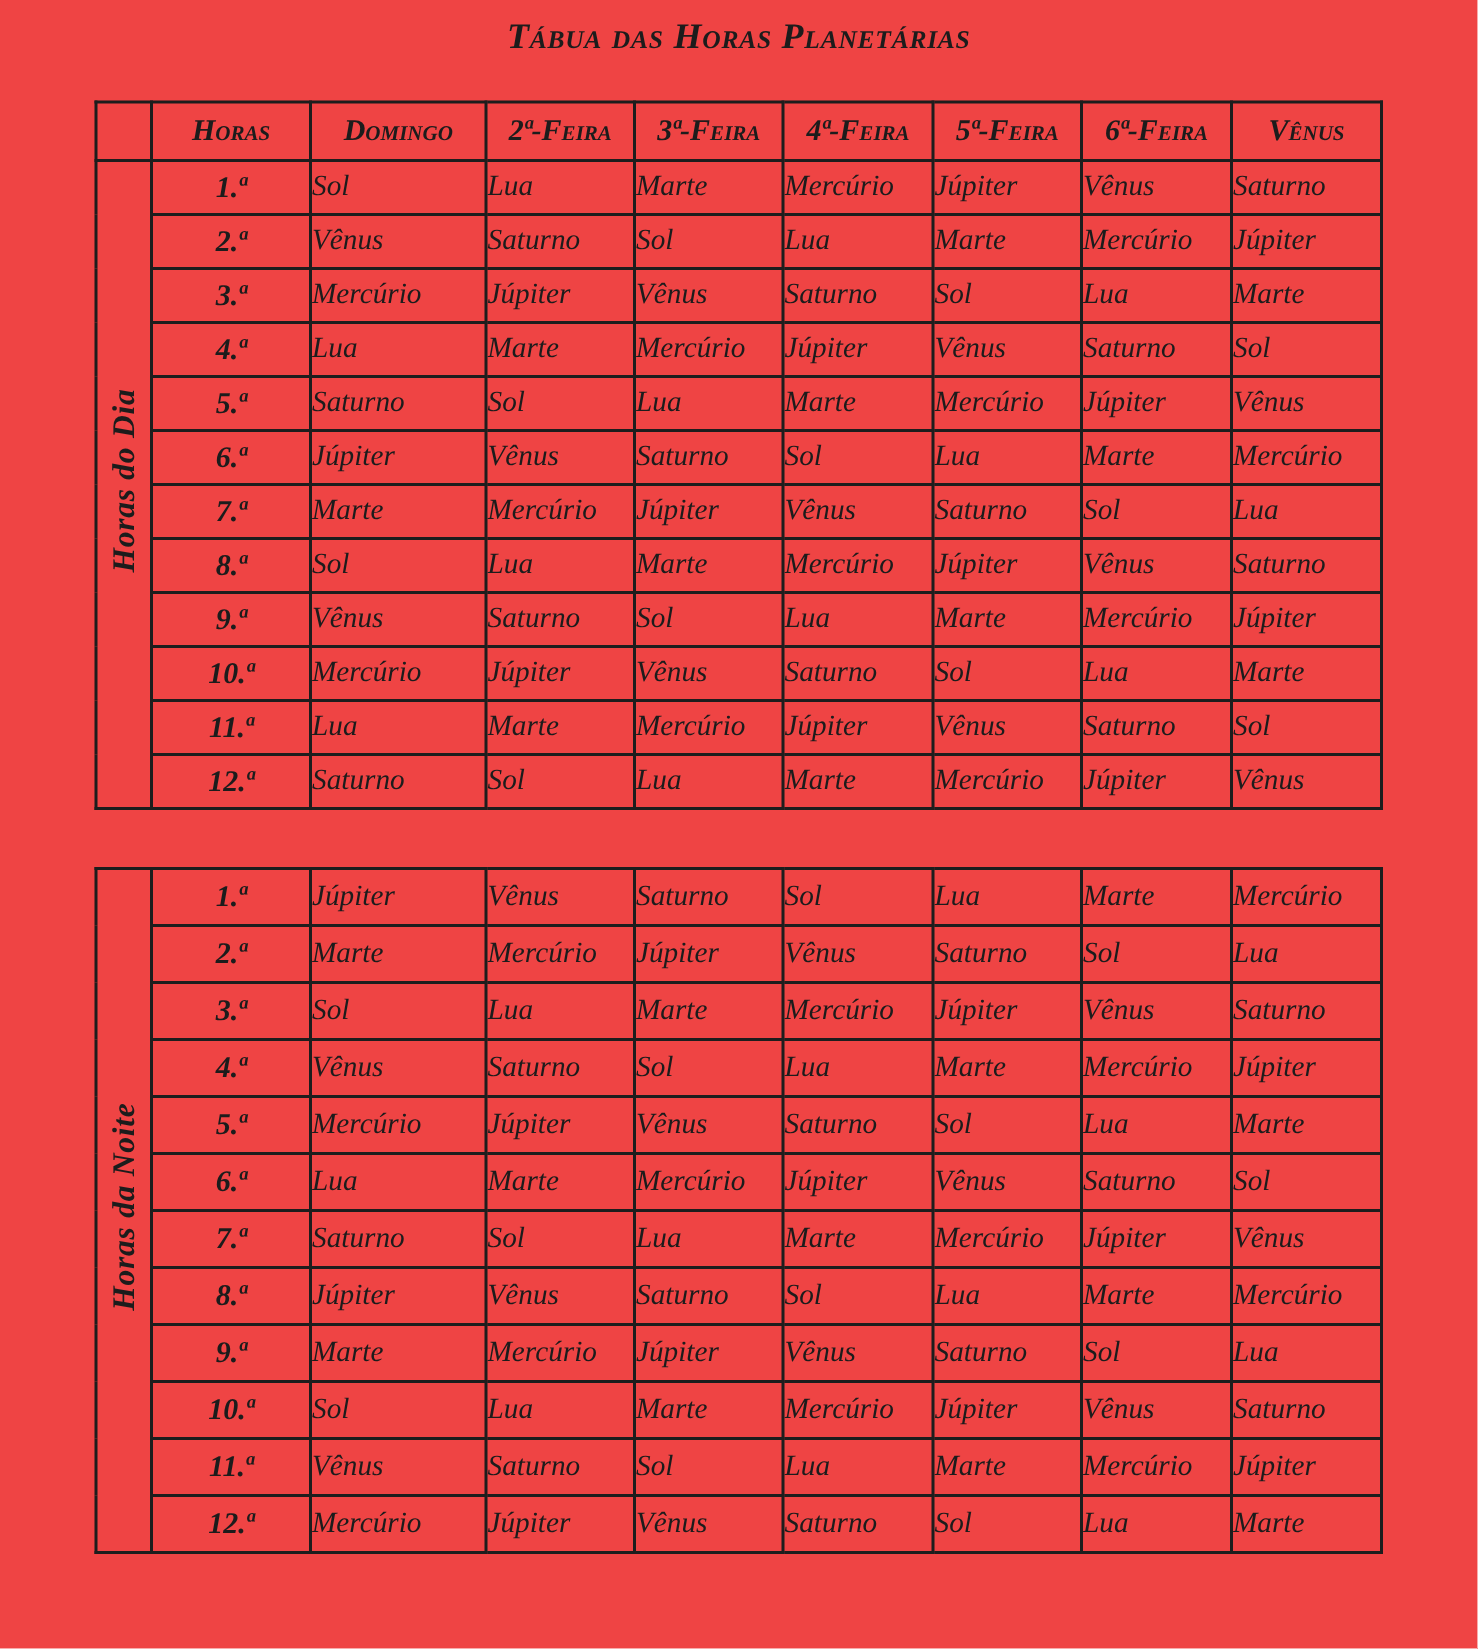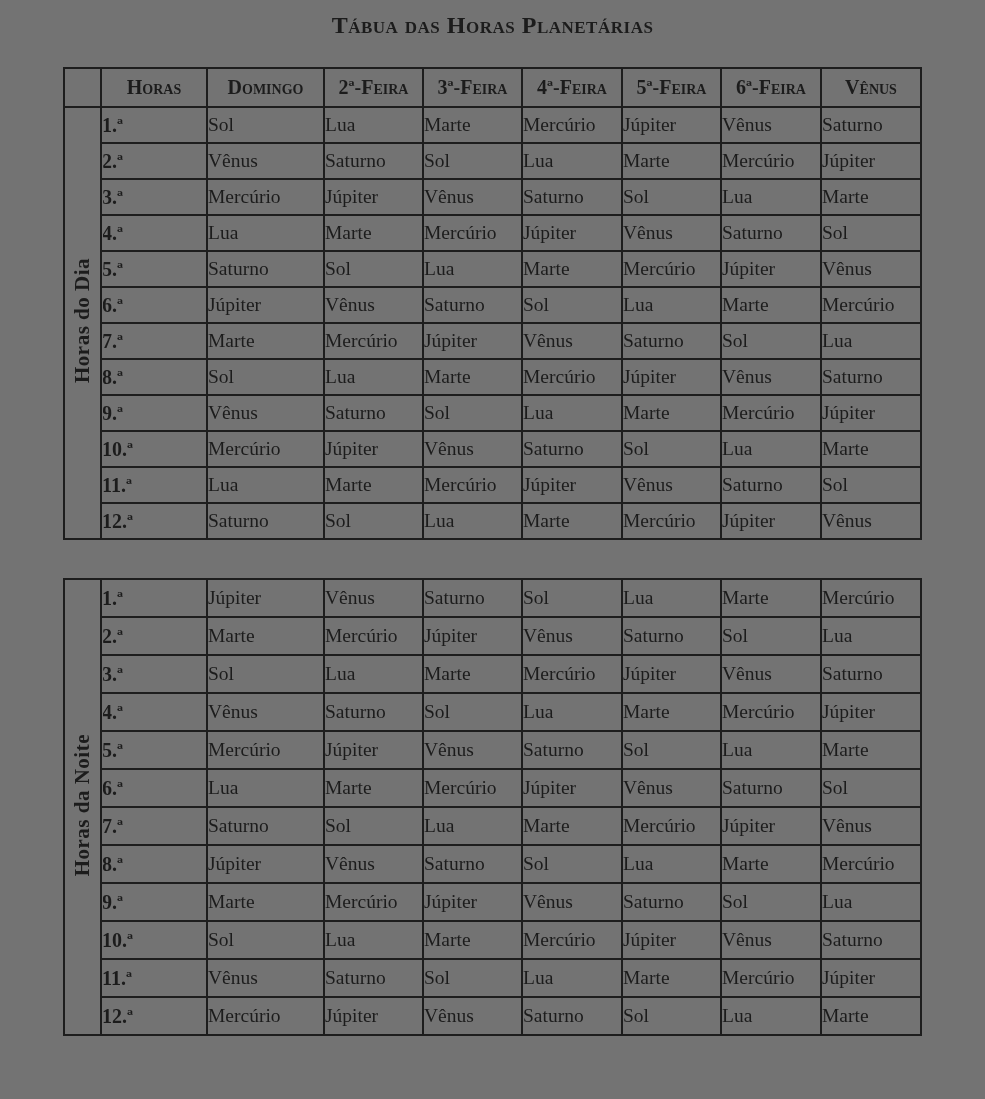--- a/index.html
+++ b/index.html
@@ -4,24 +4,25 @@
 <style>
   html, body {
     margin: 0;
     padding: 0;
     background: #ffffff;
   }
   .page {
     position: relative;
     width: 985px;
     height: 1099px;
-    background: #737373;
+    background: #ef4444;
     color: #1c1c1c;
     font-family: "Liberation Serif", "DejaVu Serif", serif;
     overflow: hidden;
+    font-style: italic;
   }
   .doc-title {
     position: absolute;
     top: 12px;
     left: 0;
     width: 100%;
     margin: 0;
     text-align: center;
     font-size: 24px;
     font-weight: bold;
@@ -51,21 +52,21 @@
     font-weight: bold;
     font-size: 20px;
     text-align: center;
     vertical-align: middle;
   }
   .ptable-day tbody tr { height: 36px; }
   .ptable-night tbody tr { height: 38px; }
   .hour-cell {
     font-weight: bold;
     font-size: 20px;
-    text-align: left;
+    text-align: center;
     vertical-align: middle;
     border-radius: 15px;
   }
   .planet-cell {
     font-size: 19.5px;
     font-weight: normal;
     text-align: left;
     padding-left: 11px;
     vertical-align: middle;
   }

